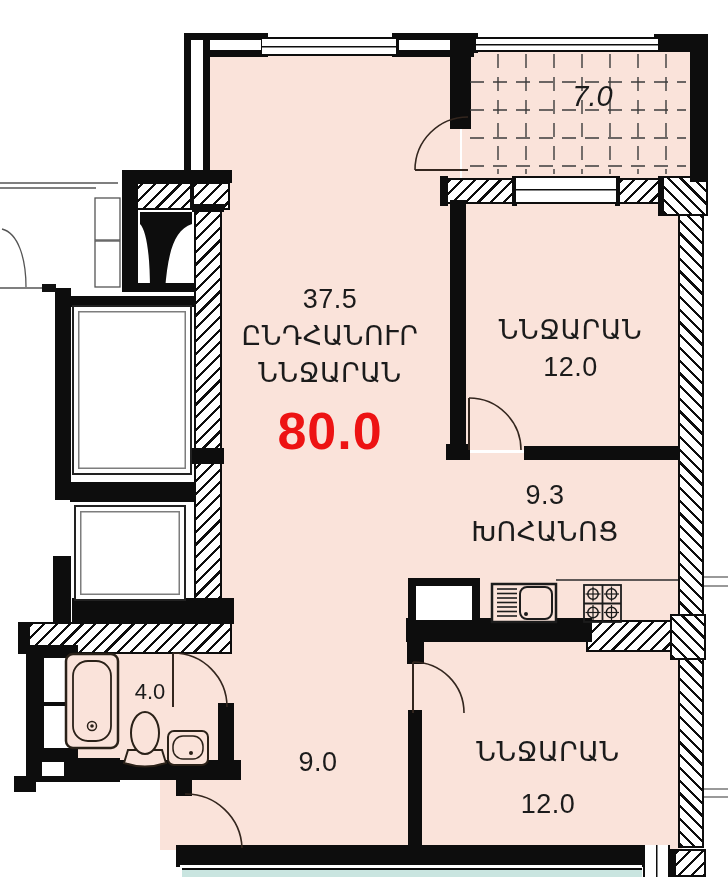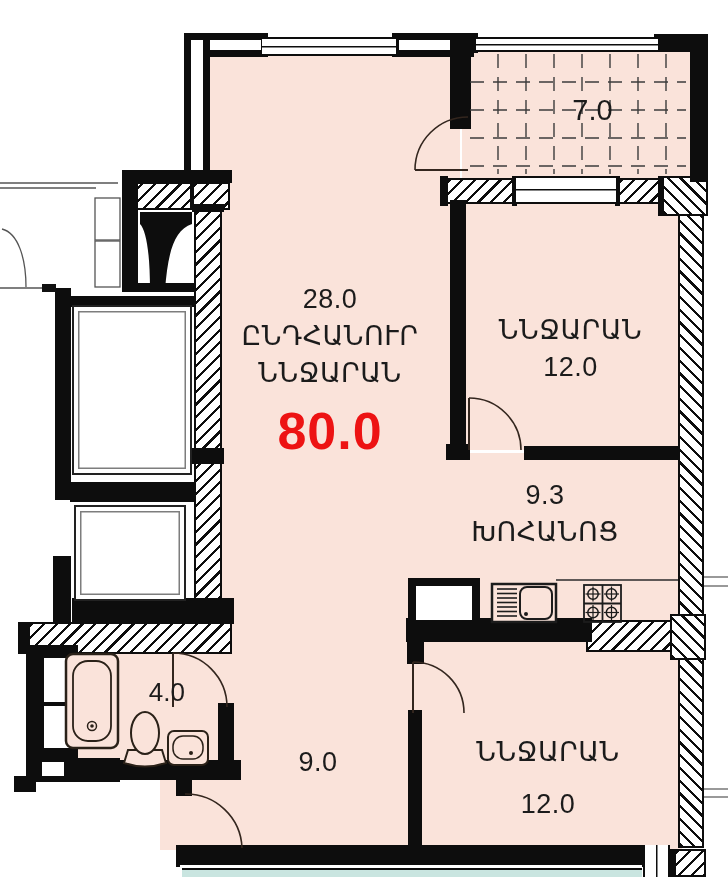--- a/index.html
+++ b/index.html
@@ -21,21 +21,21 @@
          background-image:linear-gradient(var(--wall),var(--wall));background-size:100% 1.5px;
          background-position:center;background-repeat:no-repeat;box-sizing:border-box;}
   .win-v{background-color:#fff;border-left:2px solid var(--wall);border-right:2px solid var(--wall);
          background-image:linear-gradient(var(--wall),var(--wall));background-size:1.5px 100%;
          background-position:center;background-repeat:no-repeat;box-sizing:border-box;}
   .whitebox{background:#fff;border:2px solid #222;box-shadow:inset 0 0 0 4px #fff,inset 0 0 0 5.5px #7d7d7d;box-sizing:border-box;}
   .pw{background:#fff;}
   .teal{background:var(--adjacent-fill);border-top:2px solid var(--wall);box-sizing:border-box;}
   .lbl{position:absolute;color:#1b1b1b;text-align:center;}
   .t27{font-size:27px;line-height:37px;letter-spacing:0.5px;}
-  .t26{font-size:26px;line-height:32px;text-align:right;}
+  .t26{font-size:22px;line-height:32px;}
   .t29{font-size:29px;line-height:32px;}
   .big-red{font-size:52px;line-height:62px;font-weight:bold;color:var(--area-total-color);margin-top:8px;letter-spacing:1px;}
   .gap-top{margin-top:15px;}
   svg{position:absolute;left:0;top:0;}
 </style>
 </head>
 <body>
 
 <div id="plan">
 
@@ -217,37 +217,37 @@
           <line x1="611.5" y1="586.5" x2="611.5" y2="601.5"></line>
         <line x1="585.5" y1="612.5" x2="600.5" y2="612.5"></line>
           <line x1="593" y1="605" x2="593" y2="620"></line>
         <line x1="604" y1="612.5" x2="619" y2="612.5"></line>
           <line x1="611.5" y1="605" x2="611.5" y2="620"></line>
       </g>
     </g>
   </svg>
 
   <div class="lbl" style="left:230px;top:281px;width:200px;">
-    <div class="t27">28.0</div>
+    <div class="t27">37.5</div>
     <div class="t27">ԸՆԴՀԱՆՈՒՐ</div>
     <div class="t27">ՆՆՋԱՐԱՆ</div>
     <div class="big-red">80.0</div>
   </div>
 
   <div class="lbl" style="left:488px;top:312px;width:165px;">
     <div class="t27">ՆՆՋԱՐԱՆ</div>
     <div class="t27">12.0</div>
   </div>
 
   <div class="lbl" style="left:465px;top:477px;width:160px;">
     <div class="t27">9.3</div>
     <div class="t27">ԽՈՀԱՆՈՑ</div>
   </div>
 
-  <div class="lbl t29" style="left:545px;top:94px;width:95px;">
+  <div class="lbl t29" style="left:545px;top:80px;width:95px;font-style:italic;">
     <span>7.0</span>
   </div>
 
   <div class="lbl t26" style="left:115px;top:676px;width:70px;">
     <span>4.0</span>
   </div>
 
   <div class="lbl t27" style="left:282px;top:744px;width:72px;">
     <span>9.0</span>
   </div>

